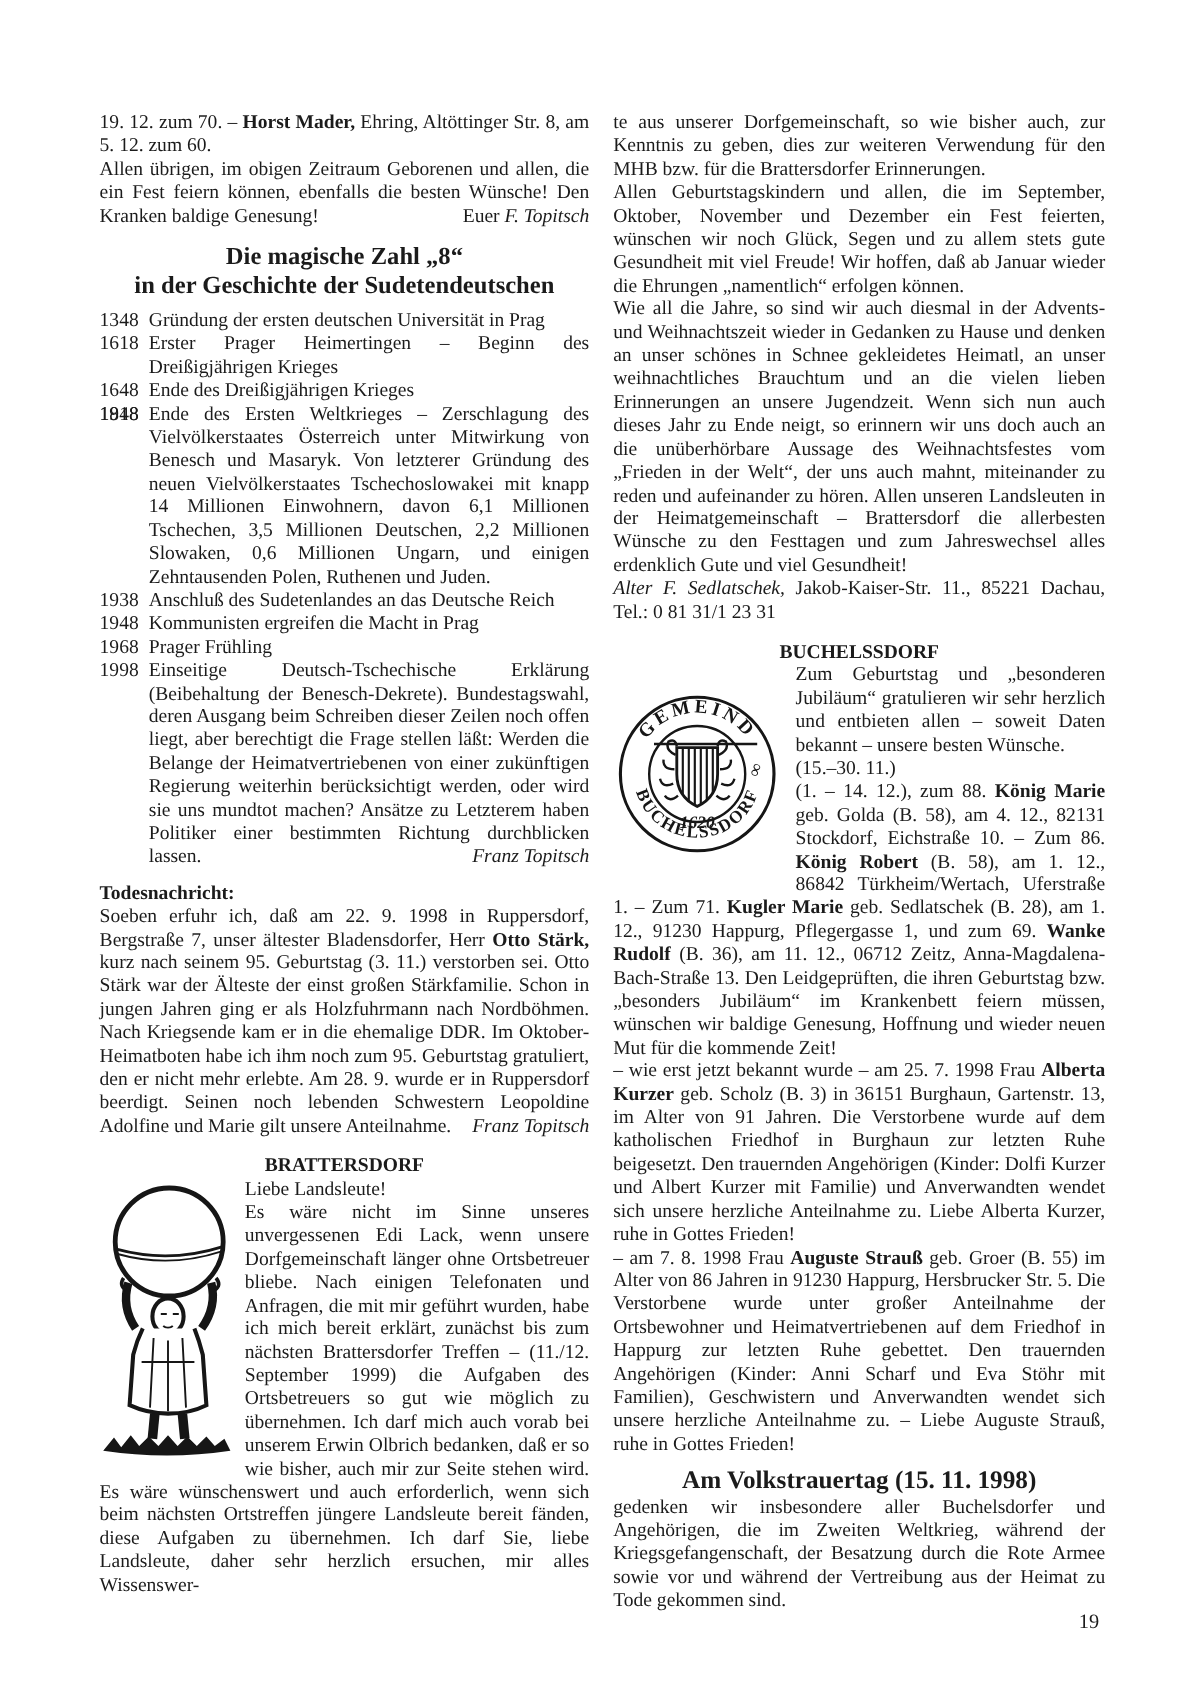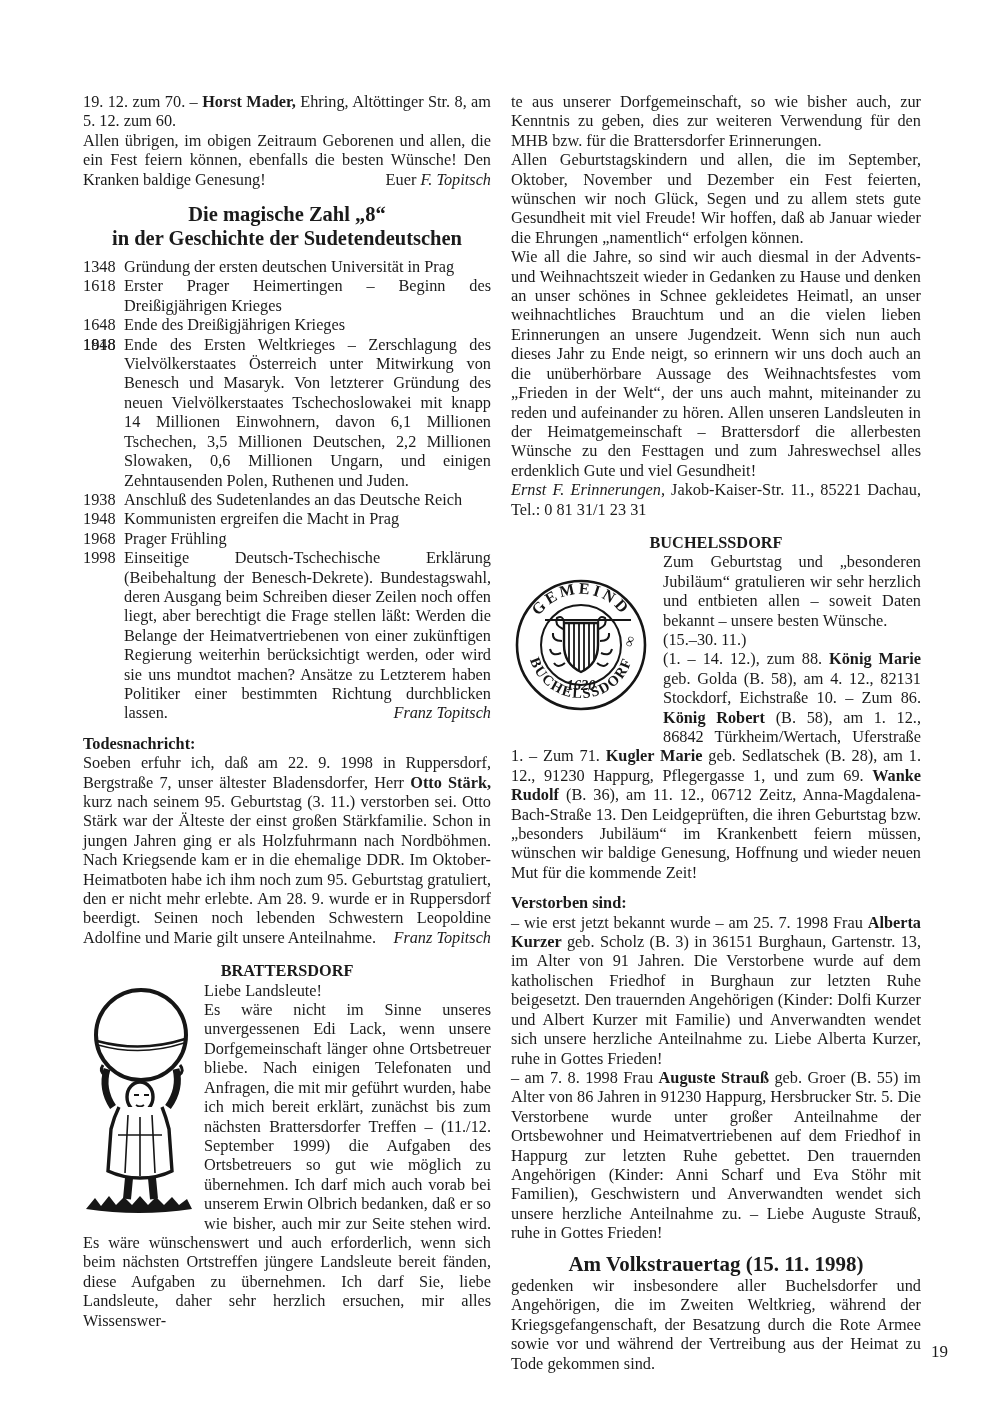--- a/index.html
+++ b/index.html
@@ -27,21 +27,21 @@
   }
   .sec-head{font-weight:bold;text-align:center;margin:14px 0 0 0;}
   .sub-head{font-weight:bold;margin:11px 0 0 0;}
   .volks-head{font-size:21px;font-weight:bold;text-align:center;margin:12px 0 2px 0;}
   .tl-item{position:relative;padding-left:41px;text-align:justify;}
   .tl-year{position:absolute;left:0;top:0;}
   .tl-wrap{margin-top:2px;}
   .atlas-float{float:left;width:112px;height:232px;margin:4px 9px 2px 0;}
   .seal-float{float:left;width:142px;height:170px;margin:5px 10px 2px 0;}
   .date-line{text-align:left;}
-  .page-number{position:absolute;left:931px;top:1342px;font-size:17px;}
+  .page-number{position:absolute;left:899px;top:1342px;font-size:17px;}
   svg{display:block;width:100%;height:100%;}
 </style>
 </head>
 <body>
 
 <div class="col col-left">
 
   <p class="just"><span>19. 12. zum 70. – </span><span class="b">Horst Mader,</span><span> Ehring, Altöttinger Str. 8, am 5. 12. zum 60.</span></p>
 
   <p class="just">
@@ -135,21 +135,21 @@
 
 <div class="col col-right">
 
   <p class="just">te aus unserer Dorfgemeinschaft, so wie bisher auch, zur Kenntnis zu geben, dies zur weiteren Verwendung für den MHB bzw. für die Brattersdorfer Erinnerungen.</p>
 
   <p class="just">Allen Geburtstagskindern und allen, die im September, Oktober, November und Dezember ein Fest feierten, wünschen wir noch Glück, Segen und zu allem stets gute Gesundheit mit viel Freude! Wir hoffen, daß ab Januar wieder die Ehrungen „namentlich“ erfolgen können.</p>
 
   <p class="just">Wie all die Jahre, so sind wir auch diesmal in der Advents- und Weihnachtszeit wieder in Gedanken zu Hause und denken an unser schönes in Schnee gekleidetes Heimatl, an unser weihnachtliches Brauchtum und an die vielen lieben Erinnerungen an unsere Jugendzeit. Wenn sich nun auch dieses Jahr zu Ende neigt, so erinnern wir uns doch auch an die unüberhörbare Aussage des Weihnachtsfestes vom „Frieden in der Welt“, der uns auch mahnt, miteinander zu reden und aufeinander zu hören. Allen unseren Landsleuten in der Heimatgemeinschaft – Brattersdorf die allerbesten Wünsche zu den Festtagen und zum Jahreswechsel alles erdenklich Gute und viel Gesundheit!</p>
 
   <p class="just">
-    <span class="i">Ernst F. Erinnerungen,</span><span> Jakob-Kaiser-Str. 11., 85221 Dachau, Tel.: 0 81 31/1 23 31</span>
+    <span class="i">Alter F. Sedlatschek,</span><span> Jakob-Kaiser-Str. 11., 85221 Dachau, Tel.: 0 81 31/1 23 31</span>
   </p>
 
   <div class="sec-head">BUCHELSSDORF</div>
 
   <div class="seal-float">
     <svg viewBox="0 0 142 170" xmlns="http://www.w3.org/2000/svg" aria-hidden="true">
       <defs>
         <path id="arcTop" d="M 19 88 A 51 51 0 0 1 121 88"></path>
         <path id="arcBottom" d="M 17 88 A 53 53 0 0 0 123 88"></path>
         <clipPath id="shieldClip">
@@ -176,21 +176,20 @@
       </text>
       <text x="123" y="86" font-size="15" font-weight="bold" fill="#161616" transform="rotate(-70 123 86)" text-anchor="middle">∞</text>
       <text x="70" y="133" font-size="14.5" font-weight="bold" font-style="italic" text-anchor="middle" fill="#161616">1620</text>
     </svg>
   </div>
 
   <p class="just">Zum Geburtstag und „besonderen Jubiläum“ gratulieren wir sehr herzlich und entbieten allen – soweit Daten bekannt – unsere besten Wünsche.</p>
   <div class="date-line">(15.–30. 11.)</div>
   <p class="just"><span>(1. – 14. 12.), zum 88. </span><span class="b">König Marie</span><span> geb. Golda (B. 58), am 4. 12., 82131 Stockdorf, Eichstraße 10. – Zum 86. </span><span class="b">König Robert</span><span> (B. 58), am 1. 12., 86842 Türkheim/Wertach, Uferstraße 1. – Zum 71. </span><span class="b">Kugler Marie</span><span> geb. Sedlatschek (B. 28), am 1. 12., 91230 Happurg, Pflegergasse 1, und zum 69. </span><span class="b">Wanke Rudolf</span><span> (B. 36), am 11. 12., 06712 Zeitz, Anna-Magdalena-Bach-Straße 13. Den Leidgeprüften, die ihren Geburtstag bzw. „besonders Jubiläum“ im Krankenbett feiern müssen, wünschen wir baldige Genesung, Hoffnung und wieder neuen Mut für die kommende Zeit!</span></p>
 
-  <div class="sub-head">Verstorben sind:</div>
   <p class="just"><span>– wie erst jetzt bekannt wurde – am 25. 7. 1998 Frau </span><span class="b">Alberta Kurzer</span><span> geb. Scholz (B. 3) in 36151 Burghaun, Gartenstr. 13, im Alter von 91 Jahren. Die Verstorbene wurde auf dem katholischen Friedhof in Burghaun zur letzten Ruhe beigesetzt. Den trauernden Angehörigen (Kinder: Dolfi Kurzer und Albert Kurzer mit Familie) und Anverwandten wendet sich unsere herzliche Anteilnahme zu. Liebe Alberta Kurzer, ruhe in Gottes Frieden!</span></p>
   <p class="just"><span>– am 7. 8. 1998 Frau </span><span class="b">Auguste Strauß</span><span> geb. Groer (B. 55) im Alter von 86 Jahren in 91230 Happurg, Hersbrucker Str. 5. Die Verstorbene wurde unter großer Anteilnahme der Ortsbewohner und Heimatvertriebenen auf dem Friedhof in Happurg zur letzten Ruhe gebettet. Den trauernden Angehörigen (Kinder: Anni Scharf und Eva Stöhr mit Familien), Geschwistern und Anverwandten wendet sich unsere herzliche Anteilnahme zu. – Liebe Auguste Strauß, ruhe in Gottes Frieden!</span></p>
 
   <div class="volks-head">Am Volkstrauertag (15. 11. 1998)</div>
   <p class="just">gedenken wir insbesondere aller Buchelsdorfer und Angehörigen, die im Zweiten Weltkrieg, während der Kriegsgefangenschaft, der Besatzung durch die Rote Armee sowie vor und während der Vertreibung aus der Heimat zu Tode gekommen sind.</p>
 </div>
 
 <div class="page-number">19</div>
 
 </body></html>

